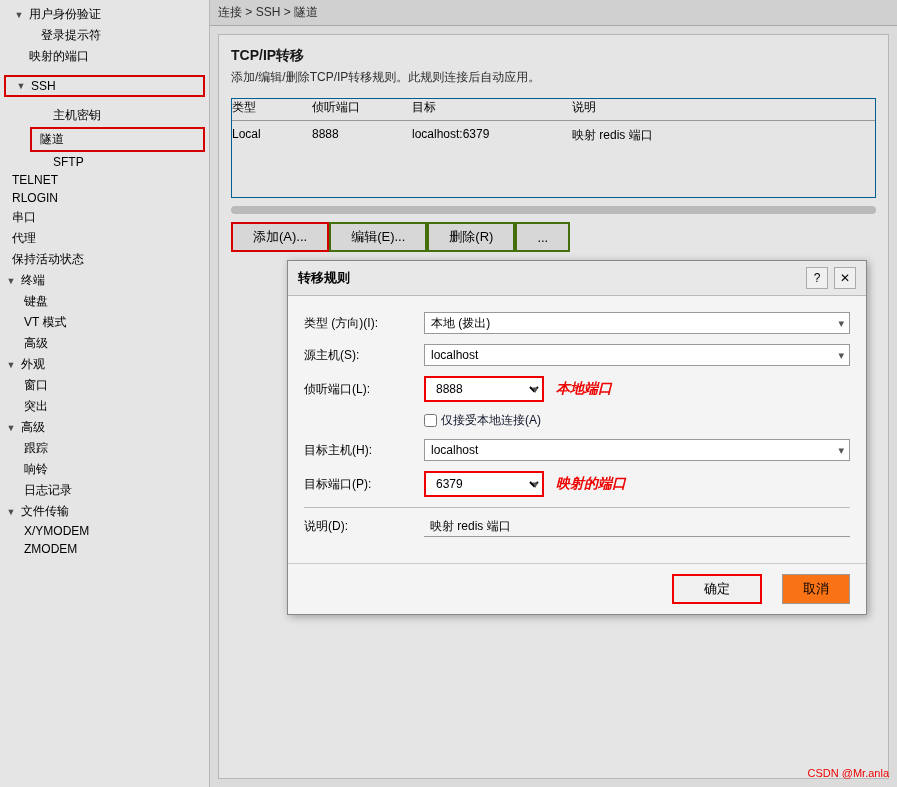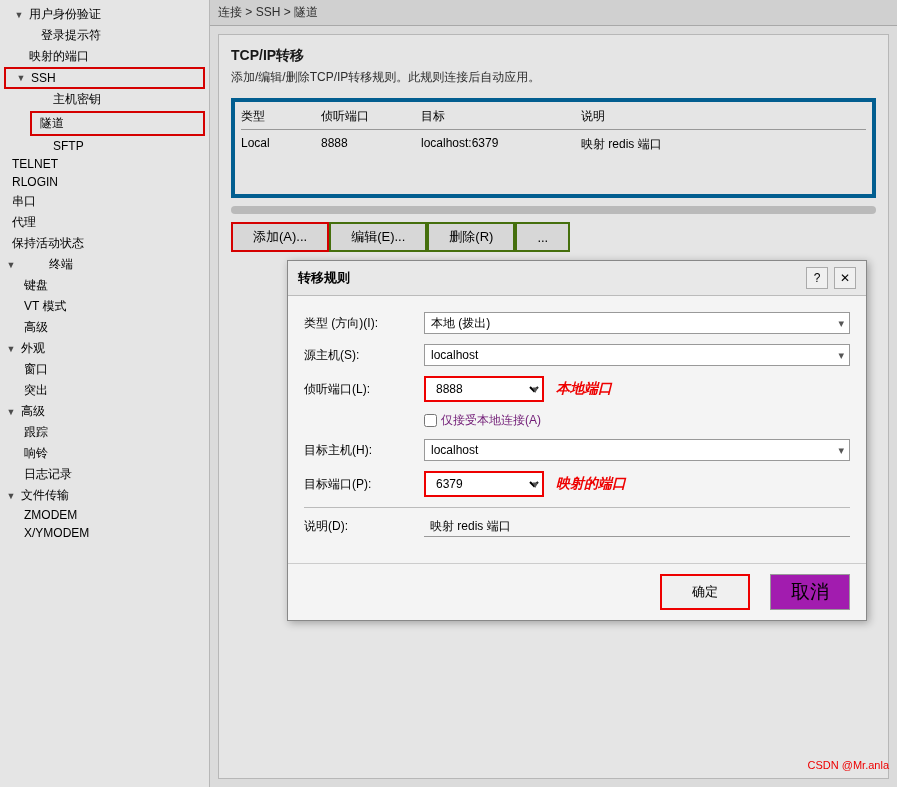--- a/index.html
+++ b/index.html
@@ -119,23 +119,23 @@
       grid-template-columns: 80px 100px 160px auto;
       padding: 2px 0;
     }
 
     .table-cell {
       font-size: 12px;
       color: #000;
     }
 
     .table-scroll-area {
-      border: 4px solid #0369a1;
+      border: 1px solid #0369a1;
       min-height: 100px;
-      padding: 6px;
+      padding: 0;
       background: #fff;
       margin-bottom: 8px;
     }
 
     .scrollbar-h {
       height: 8px;
       background: #d0d0d0;
       border-radius: 4px;
       margin-bottom: 8px;
     }
@@ -296,21 +296,21 @@
 
     .checkbox-row {
       display: flex;
       align-items: center;
       margin-bottom: 10px;
       margin-left: 120px;
     }
 
     .checkbox-label {
       font-size: 12px;
-      color: #701a75;
+      color: #0f172a;
       margin-left: 4px;
     }
 
     .separator {
       height: 1px;
       background: #bbb;
       margin: 8px 0;
     }
 
     .dialog-footer {
@@ -327,29 +327,29 @@
       border: 2px solid #e00;
       background: #f0f0f0;
       cursor: pointer;
       font-size: 13px;
       font-family: 'Microsoft YaHei', SimSun, sans-serif;
     }
 
     .btn-cancel {
       padding: 4px 20px;
       border: 1px solid #999;
-      background: #a21caf;
+      background: #f97316;
       cursor: pointer;
-      font-size: 19px;
+      font-size: 13px;
       font-family: Liberation Serif, serif;
     }
 
     .csdn-watermark {
       position: absolute;
-      bottom: 16px;
+      bottom: 8px;
       right: 8px;
       font-size: 11px;
       color: #e00;
     }
 
     .description-input {
       width: 100%;
       padding: 3px 6px;
       border: none;
       border-bottom: 1px solid #999;
@@ -371,21 +371,21 @@
     </div>
     <div class="tree-item tree-indent-2">
       <span class="tree-icon"></span>
       <span class="tree-label">登录提示符</span>
     </div>
     <div class="tree-item tree-indent-1">
       <span class="tree-icon"></span>
       <span class="tree-label">映射的端口</span>
     </div>
 
-    <div style="margin: 0 4px; border: 2px solid #e00; background: #fff;">
+    <div style="margin: 8px 4px; border: 2px solid #e00; background: #fff;">
       <div class="tree-item tree-indent-1" style="padding-left:8px;">
         <span class="tree-icon arrow-down"></span>
         <span class="tree-label">SSH</span>
       </div>
     </div>
     <div class="tree-item tree-indent-3">
       <span class="tree-icon"></span>
       <span class="tree-label">主机密钥</span>
     </div>
 
@@ -407,21 +407,21 @@
     <div class="tree-item tree-indent-1">
       <span class="tree-label">串口</span>
     </div>
     <div class="tree-item tree-indent-1">
       <span class="tree-label">代理</span>
     </div>
     <div class="tree-item tree-indent-1">
       <span class="tree-label">保持活动状态</span>
     </div>
 
-    <div class="tree-item" style="padding-left:4px;gap:28px;">
+    <div class="tree-item" style="padding-left:4px;">
       <span class="tree-icon arrow-down"></span>
       <span class="tree-label">终端</span>
     </div>
     <div class="tree-item tree-indent-2">
       <span class="tree-label">键盘</span>
     </div>
     <div class="tree-item tree-indent-2">
       <span class="tree-label">VT 模式</span>
     </div>
     <div class="tree-item tree-indent-2">
@@ -451,24 +451,24 @@
     </div>
     <div class="tree-item tree-indent-2">
       <span class="tree-label">日志记录</span>
     </div>
 
     <div class="tree-item" style="padding-left:4px;">
       <span class="tree-icon arrow-down"></span>
       <span class="tree-label">文件传输</span>
     </div>
     <div class="tree-item tree-indent-2">
+      <span class="tree-label">X/YMODEM</span>
+    </div>
+    <div class="tree-item tree-indent-2">
       <span class="tree-label">ZMODEM</span>
-    </div>
-    <div class="tree-item tree-indent-2">
-      <span class="tree-label">X/YMODEM</span>
     </div>
   </div>
 
   <div class="content-panel">
 
     <div class="nav-bar">
       <span>连接 &gt; SSH &gt; 隧道</span>
     </div>
 
     <div class="tcp-section">

